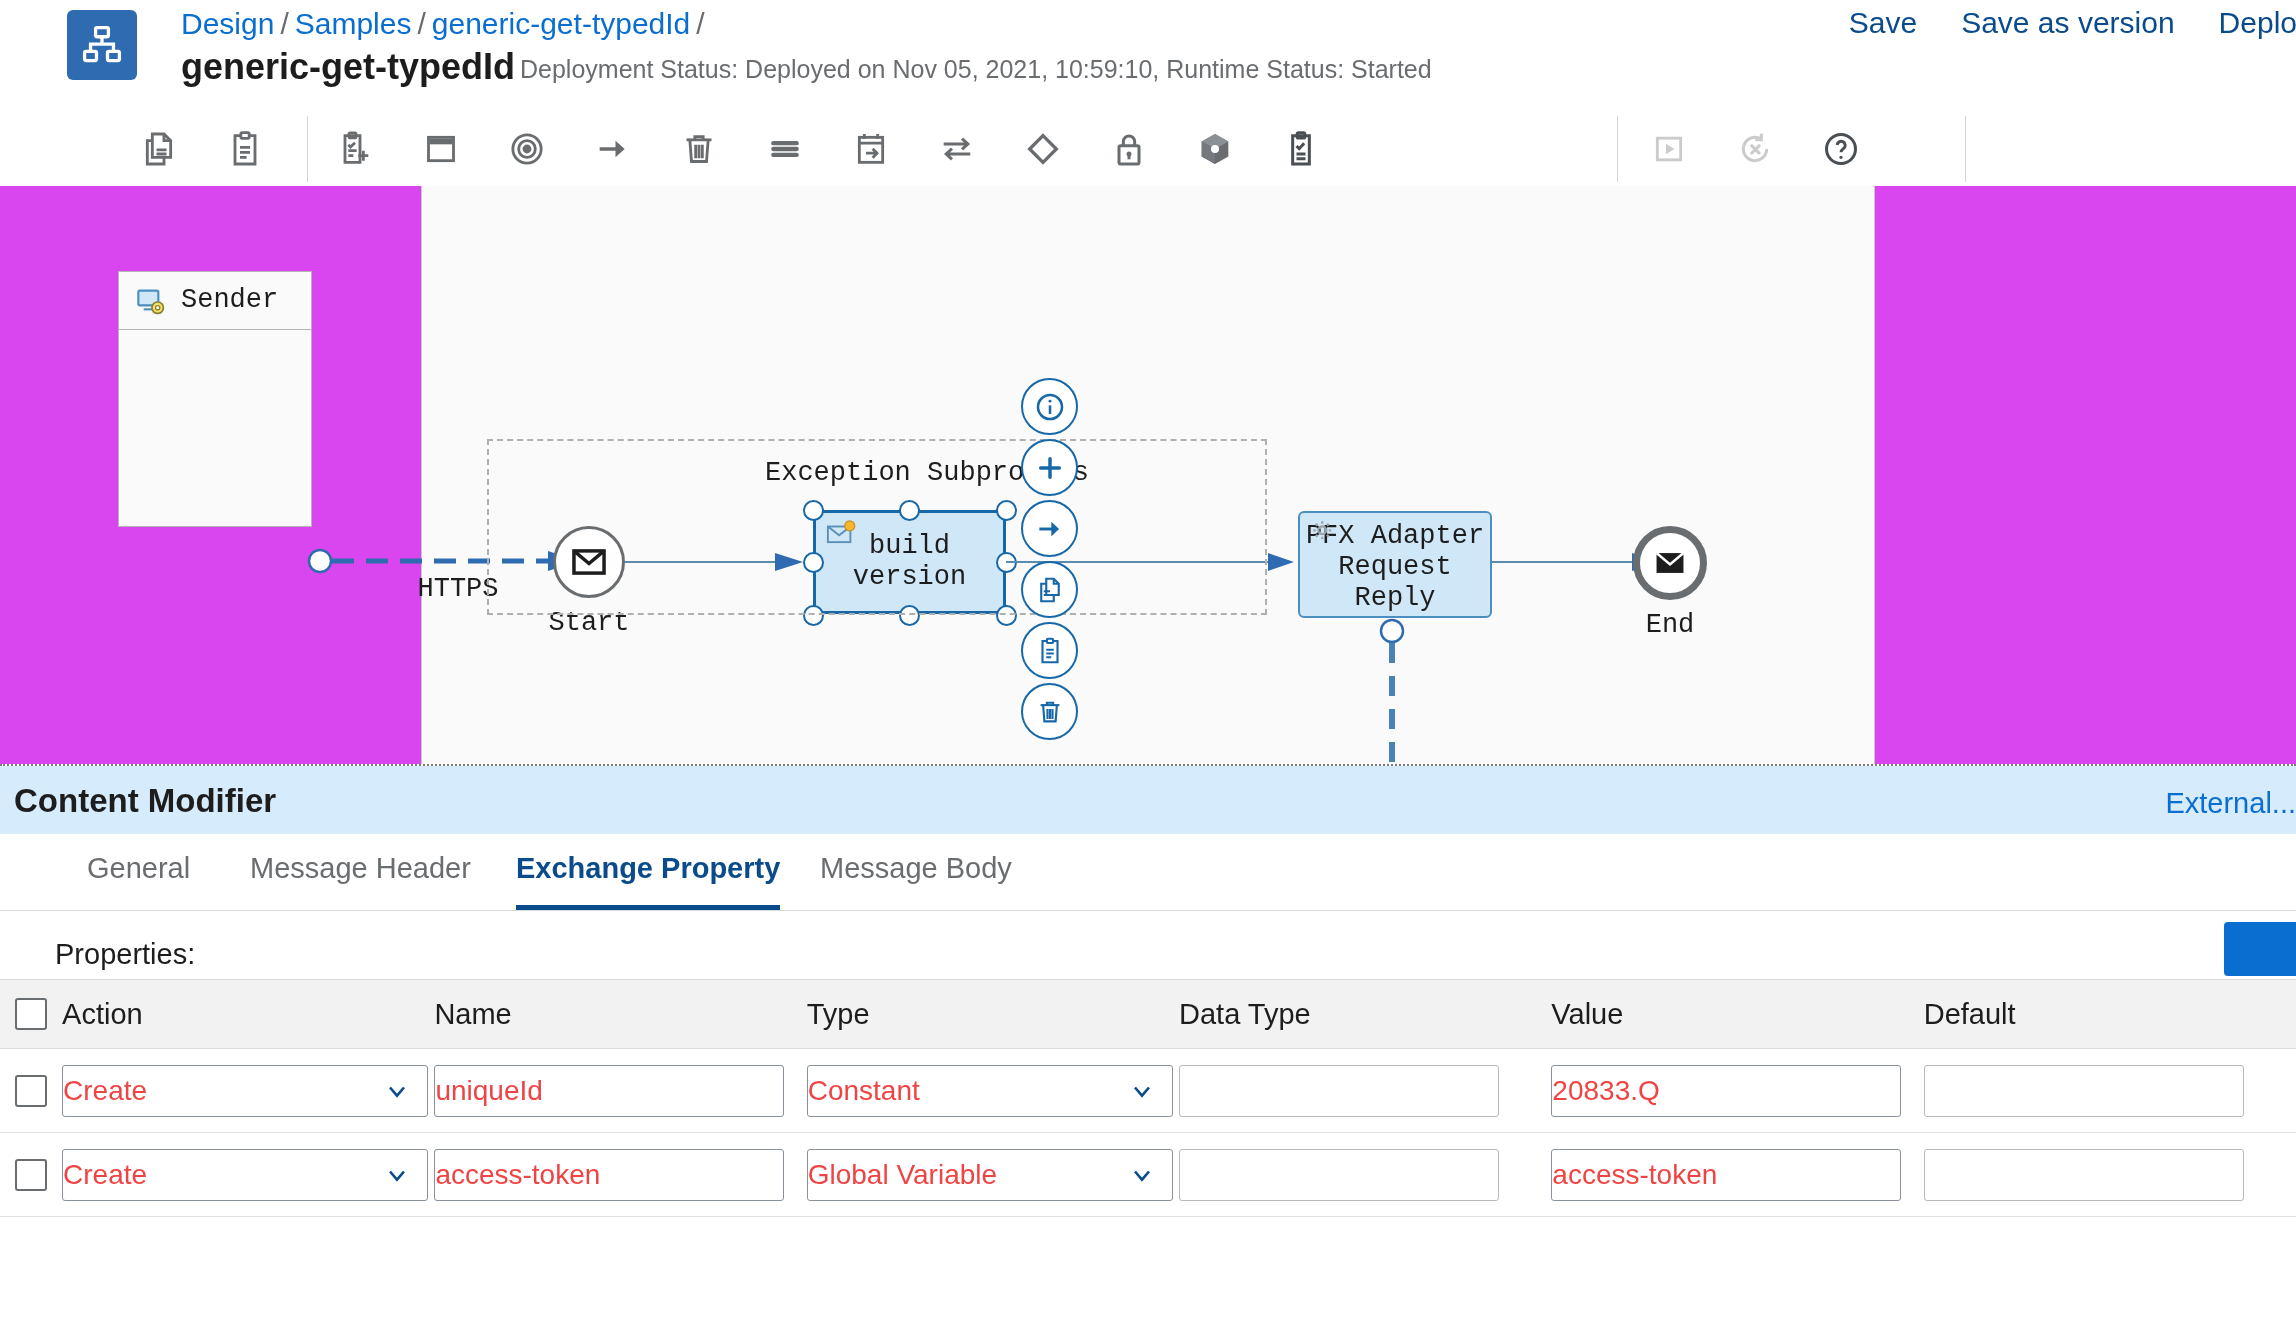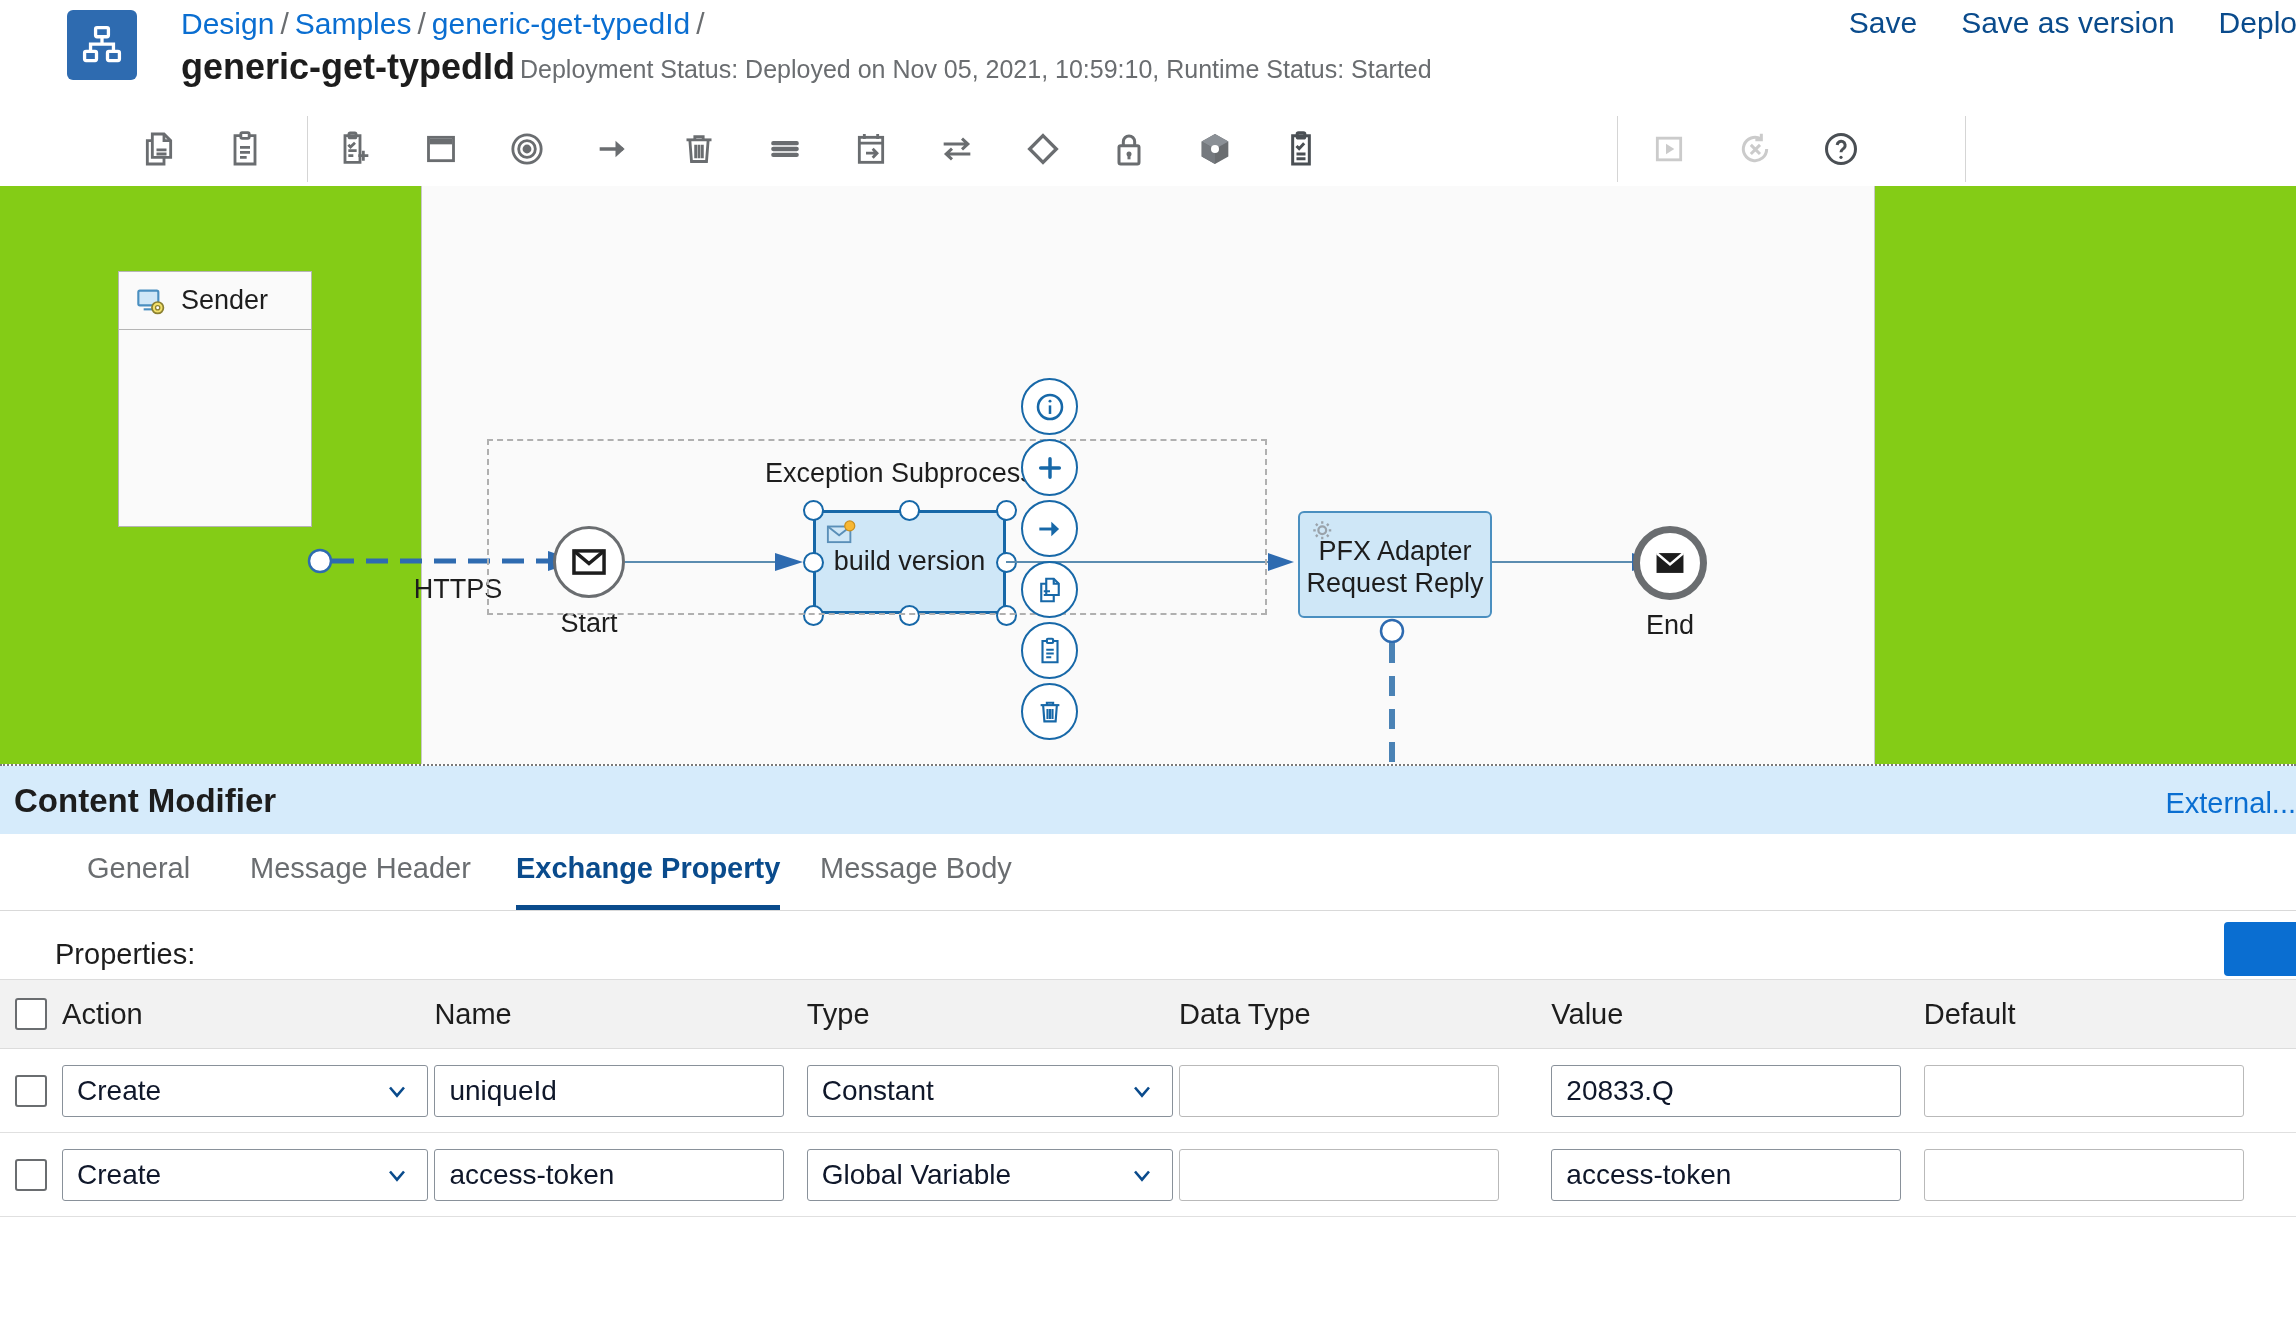--- a/index.html
+++ b/index.html
@@ -125,22 +125,23 @@
   .search-box input::placeholder {
     color: #8c8c8c;
     font-style: italic;
   }
 
   
   .canvas {
     position: absolute;
     left: 0; top: 186px;
     width: 2296px; height: 578px;
-    background: #84cc16;
+    background: #d946ef;
     overflow: hidden;
+    font-family: Liberation Mono, monospace;
   }
   .pool {
     position: absolute;
     left: 421px; top: 0px;
     width: 1452px; height: 578px;
     background: #fafafa;
     border-left: 1px solid #c8c8c8;
     border-right: 1px solid #c8c8c8;
   }
   .sender-box {
@@ -362,22 +363,21 @@
   .sel, .txt {
     position: relative;
     height: 52px;
     border: 1px solid #89919a;
     border-radius: 3px;
     background: #fff;
     box-sizing: border-box;
     display: flex;
     align-items: center;
     font-size: 28px;
-    color: #0f172a;
-    padding-left: 14px;
+    color: #ef4444;
     cursor: pointer;
   }
   .sel { width: 366px; }
   .txt { width: 320px; cursor: text; }
   .txt.wide { width: 350px; }
   .sel .chev {
     position: absolute;
     right: 16px; top: 11px;
   }
   .empty-box {

